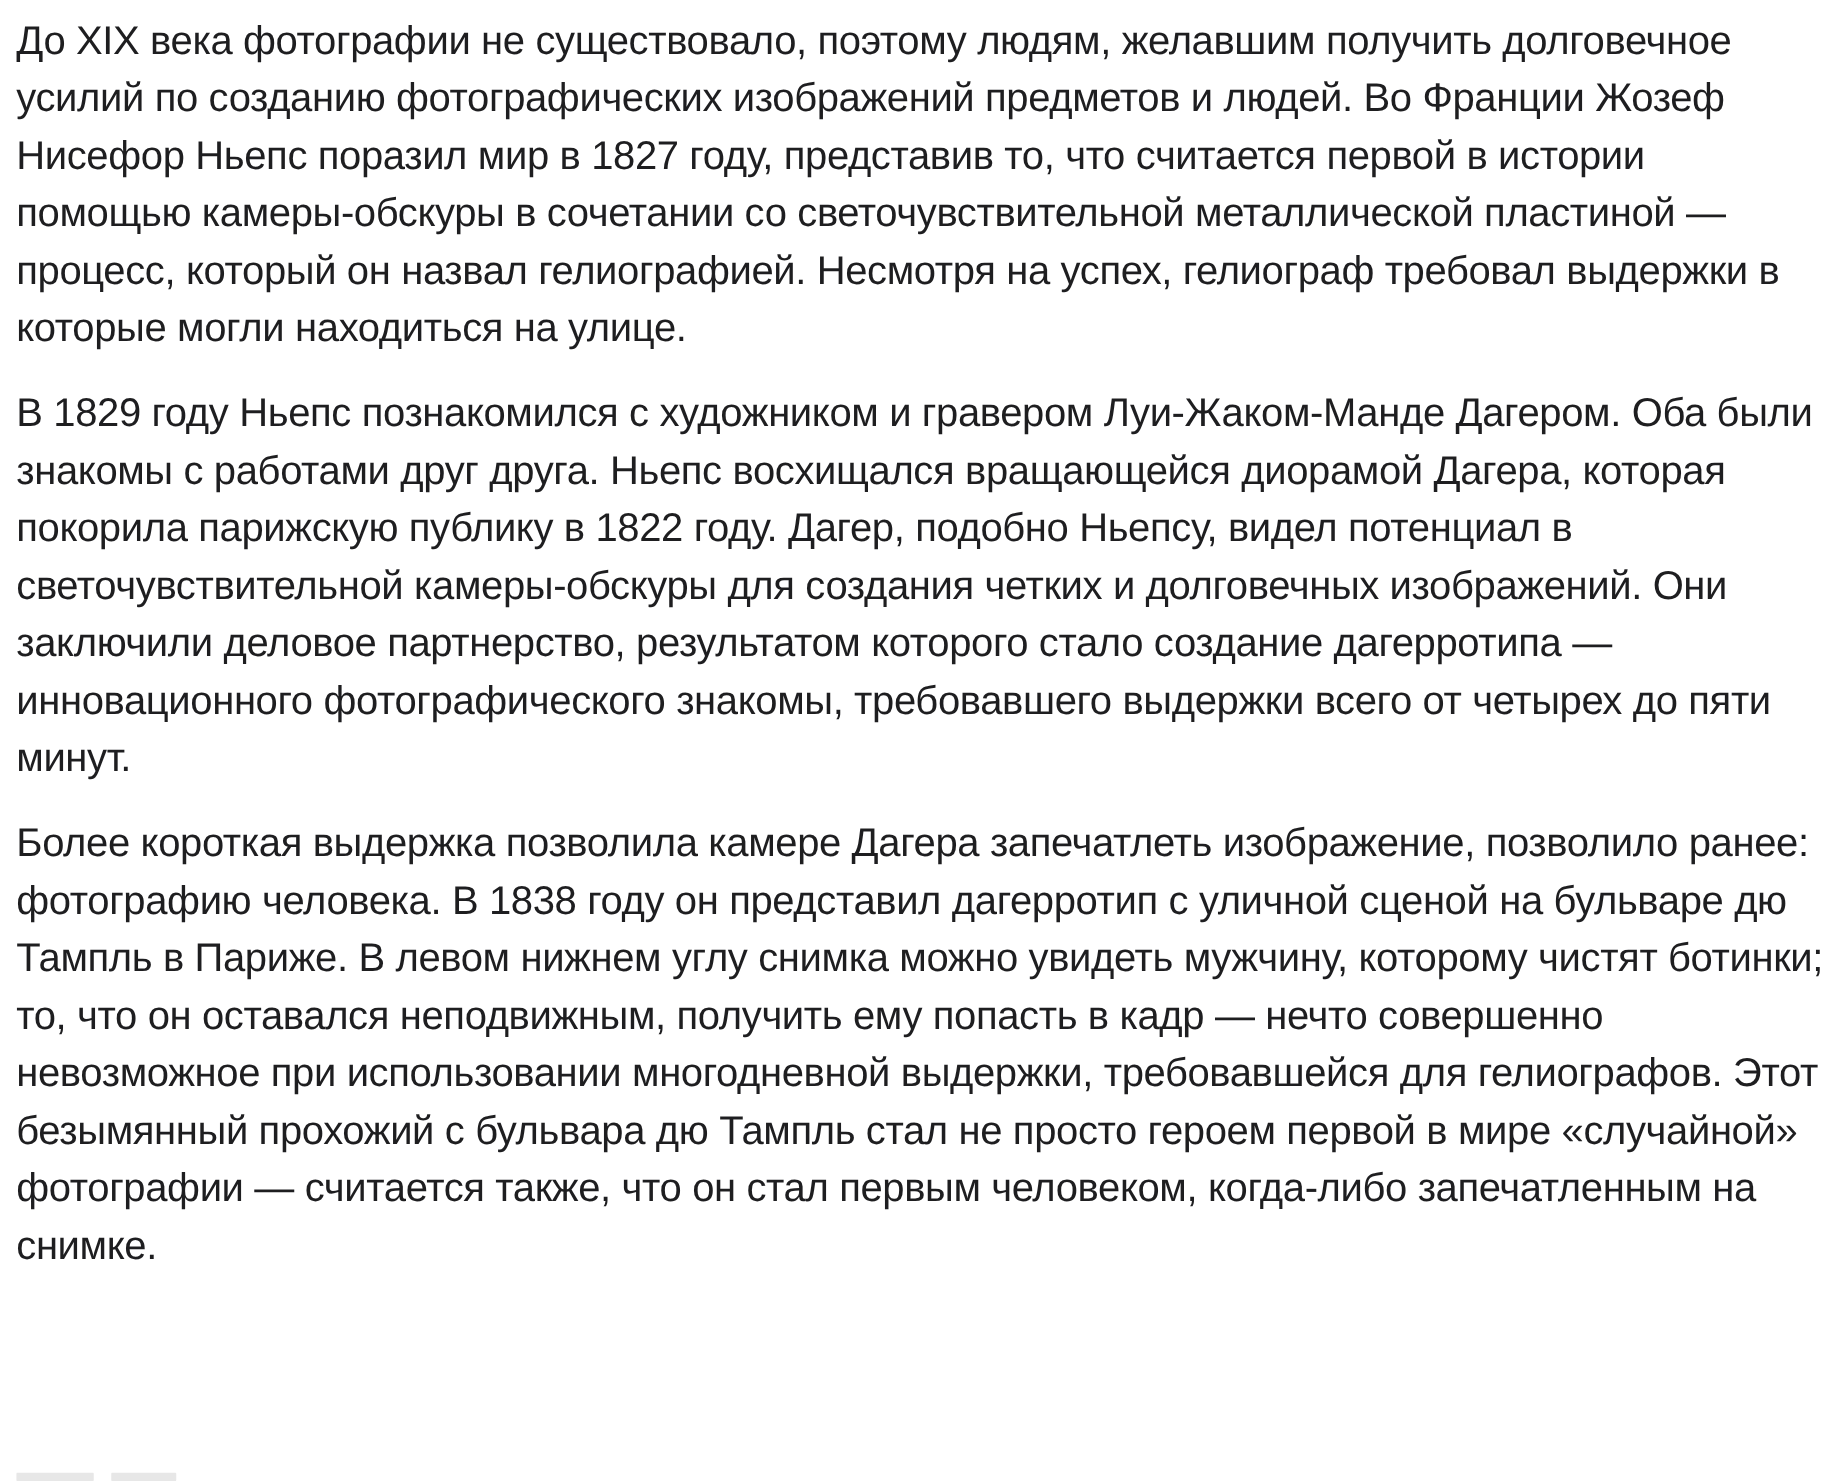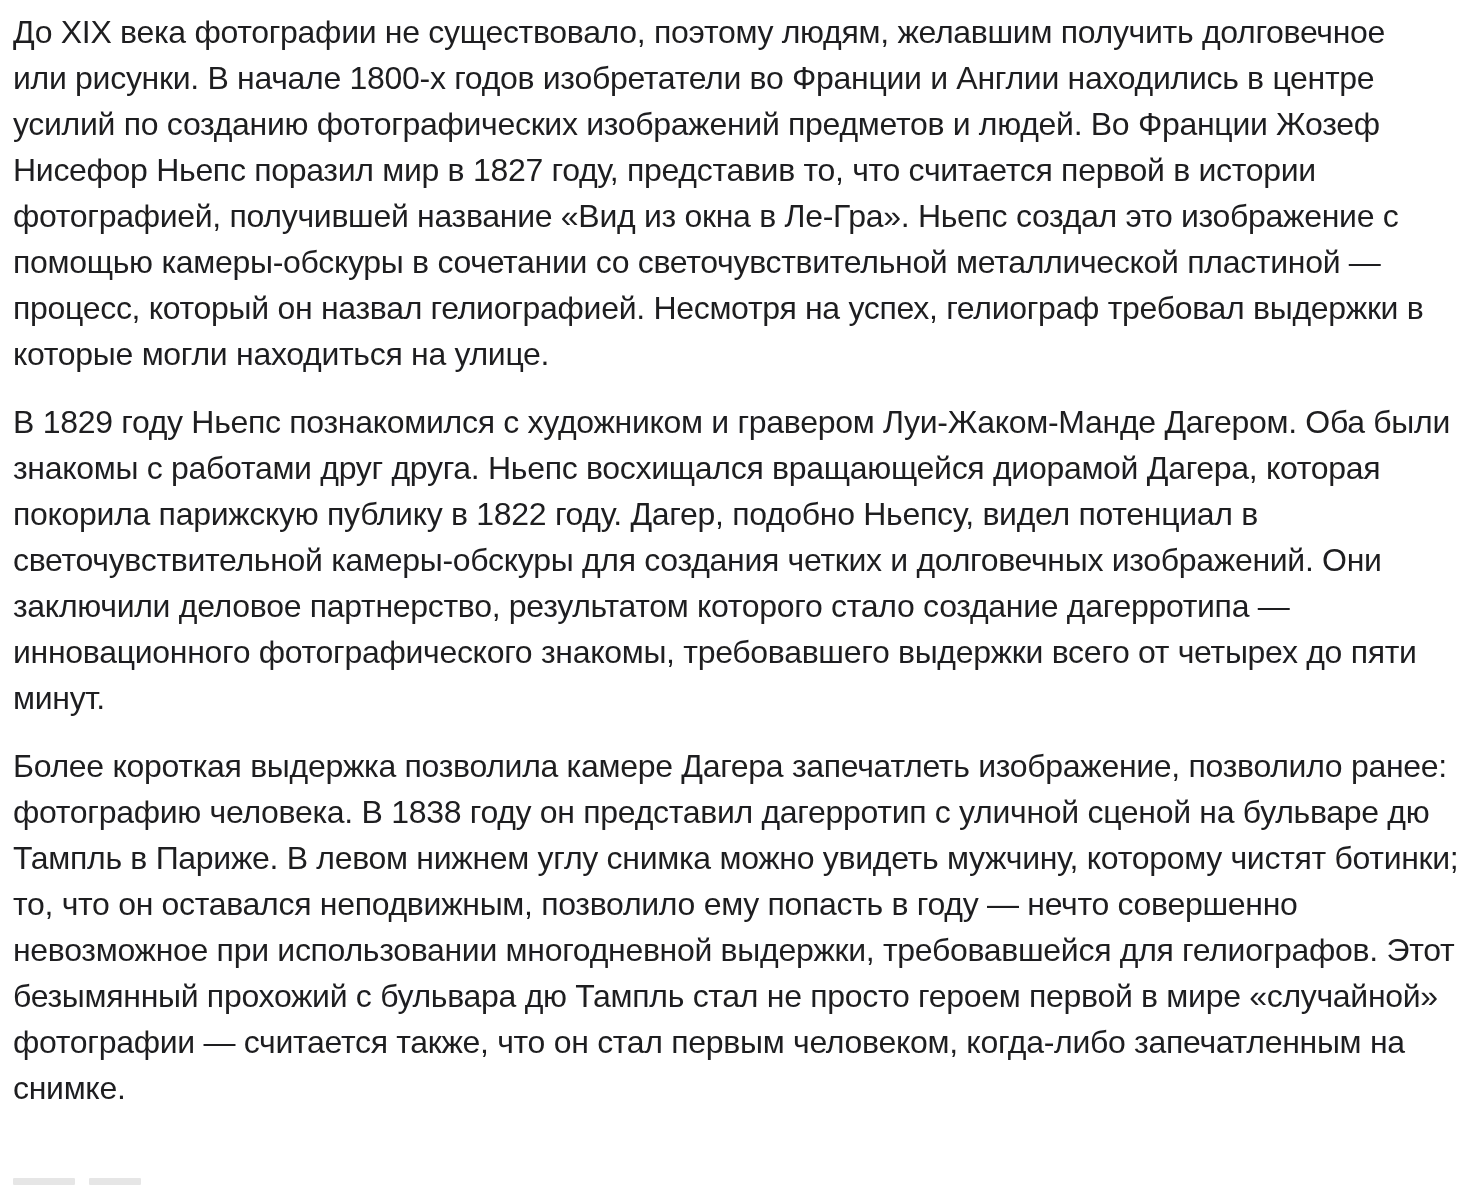--- a/index.html
+++ b/index.html
@@ -50,42 +50,40 @@
   .cutoff .frag.a { left: 0;   width: 62px; }
   .cutoff .frag.b { left: 76px; width: 52px; }
 </style>
 </head>
 <body>
 
 <div class="content">
   <div id="paragraphs">
       <p class="para">
         <span class="line">До XIX века фотографии не существовало, поэтому людям, желавшим получить долговечное</span>
-        <span class="line">или рисунки. В начале 1800-х годов изобретатели во Франции и Англии находились в центре</span>
         <span class="line">усилий по созданию фотографических изображений предметов и людей. Во Франции Жозеф</span>
         <span class="line">Нисефор Ньепс поразил мир в 1827 году, представив то, что считается первой в истории</span>
-        <span class="line">фотографией, получившей название «Вид из окна в Ле-Гра». Ньепс создал это изображение с</span>
         <span class="line">помощью камеры-обскуры в сочетании со светочувствительной металлической пластиной —</span>
         <span class="line">процесс, который он назвал гелиографией. Несмотря на успех, гелиограф требовал выдержки в</span>
         <span class="line">которые могли находиться на улице.</span>
       </p>
       <p class="para">
         <span class="line">В 1829 году Ньепс познакомился с художником и гравером Луи-Жаком-Манде Дагером. Оба были</span>
         <span class="line">знакомы с работами друг друга. Ньепс восхищался вращающейся диорамой Дагера, которая</span>
         <span class="line">покорила парижскую публику в 1822 году. Дагер, подобно Ньепсу, видел потенциал в</span>
         <span class="line">светочувствительной камеры-обскуры для создания четких и долговечных изображений. Они</span>
         <span class="line">заключили деловое партнерство, результатом которого стало создание дагерротипа —</span>
         <span class="line">инновационного фотографического знакомы, требовавшего выдержки всего от четырех до пяти</span>
         <span class="line">минут.</span>
       </p>
       <p class="para">
         <span class="line">Более короткая выдержка позволила камере Дагера запечатлеть изображение, позволило ранее:</span>
         <span class="line">фотографию человека. В 1838 году он представил дагерротип с уличной сценой на бульваре дю</span>
         <span class="line">Тампль в Париже. В левом нижнем углу снимка можно увидеть мужчину, которому чистят ботинки;</span>
-        <span class="line">то, что он оставался неподвижным, позволило ему попасть в году — нечто совершенно</span>
+        <span class="line">то, что он оставался неподвижным, получить ему попасть в кадр — нечто совершенно</span>
         <span class="line">невозможное при использовании многодневной выдержки, требовавшейся для гелиографов. Этот</span>
         <span class="line">безымянный прохожий с бульвара дю Тампль стал не просто героем первой в мире «случайной»</span>
         <span class="line">фотографии — считается также, что он стал первым человеком, когда-либо запечатленным на</span>
         <span class="line">снимке.</span>
       </p>
     </div>
 </div>
 
 <div class="cutoff">
   <div class="frag a"></div>

